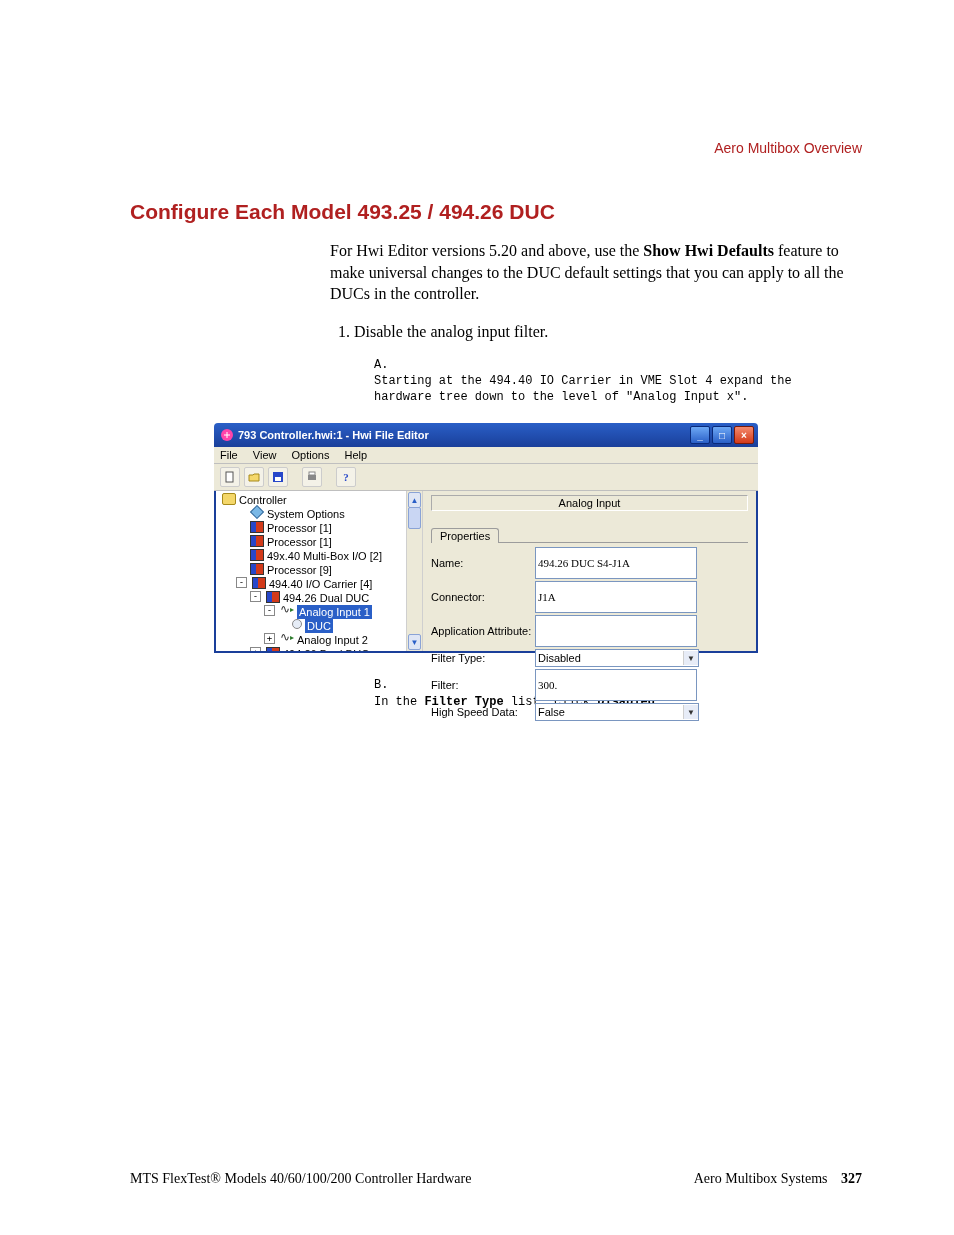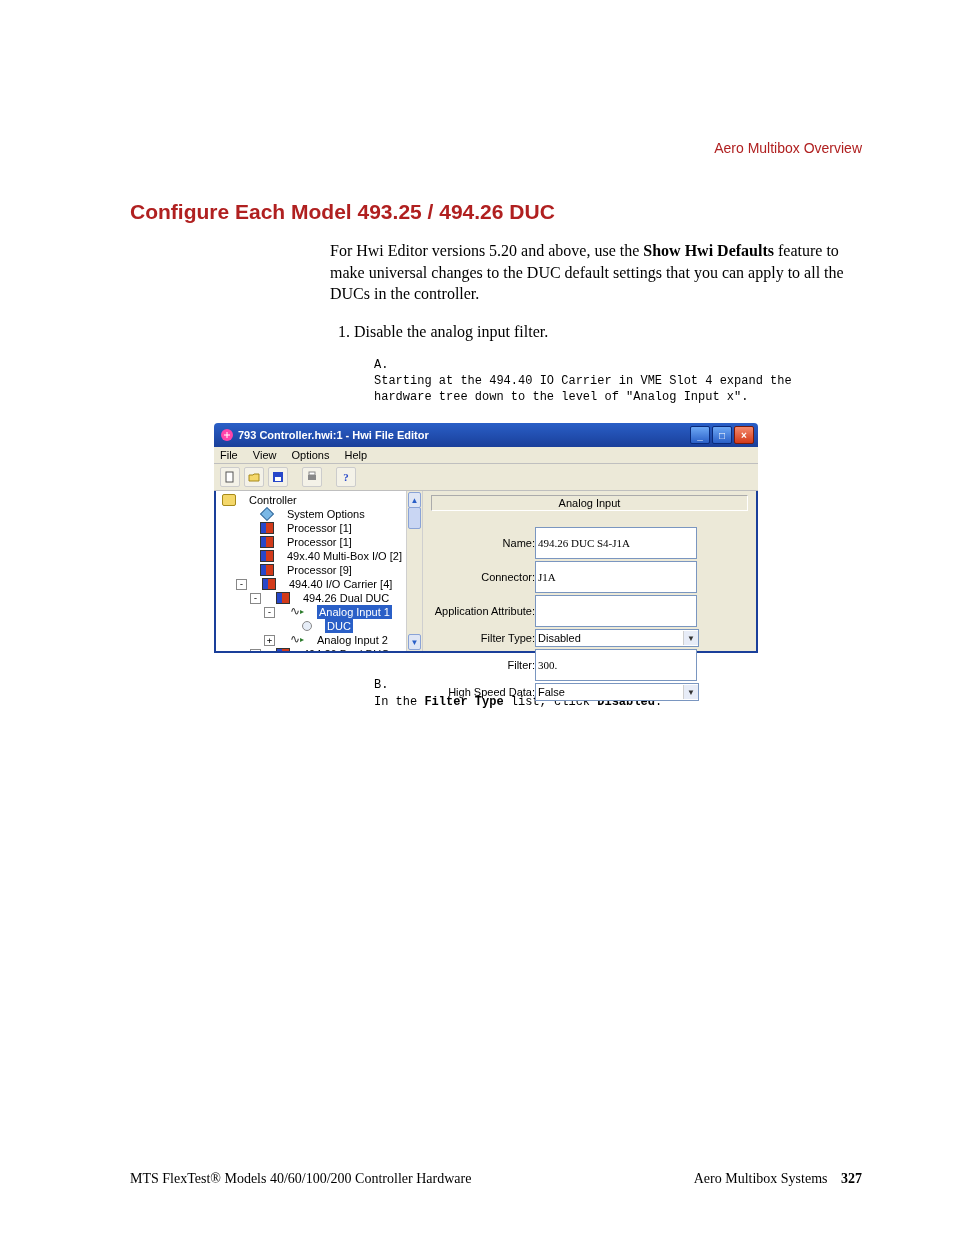--- a/index.html
+++ b/index.html
@@ -160,21 +160,21 @@
   .treepanel .scrollbar .arrowdown {
     position:absolute; left:1px; right:1px; height:14px;
     background:#dfe6f5; border:1px solid #8aa3d6; border-radius:2px;
     display:flex; align-items:center; justify-content:center; font-size:8px; color:#2a5fc7;
   }
   .treepanel .scrollbar .arrowup { top:1px;}
   .treepanel .scrollbar .arrowdown { bottom:1px;}
   .tree ul { list-style:none; margin:0; padding-left:14px;}
   .tree > ul { padding-left:4px;}
   .tree li { white-space:nowrap; line-height:14px; position:relative;}
-  .tree .node { display:flex; align-items:center; gap:13px; padding:0 2px;}
+  .tree .node { display:flex; align-items:flex-start; gap:3px; padding:0 2px;}
   .tree .exp {
     width:9px; height:9px; border:1px solid #888; background:#fff;
     display:inline-flex; align-items:center; justify-content:center;
     font-size:9px; line-height:9px; font-family: monospace; margin-right:2px;
     cursor:default;
   }
   .tree .noexp { width:11px; display:inline-block;}
   .ico { width:12px; height:10px; display:inline-block;}
   .ico.controller { background:#f4d76a; border:1px solid #a78a1a; border-radius:2px;}
   .ico.diamond {
@@ -224,21 +224,21 @@
     position:relative;
     top:1px;
     border-top-left-radius:3px;
     border-top-right-radius:3px;
   }
   .proppanel .tabline {
     border-bottom:1px solid #9c9c9c;
     margin-bottom:4px;
   }
   .proprow { display:flex; align-items:center; margin:2px 0;}
-  .proprow .plabel { width:104px; font-size:11px;text-align:right;}
+  .proprow .plabel { width:104px; font-size:11px;}
   .proprow input[type=text] {
     font-family: Tahoma; font-size:11px;
     width:156px; height:14px;
     border:1px solid #7a96c0;
     padding:8px 2px;
     background:#fff;
   }
   .proprow .combo {
     width:160px; height:16px;
     border:1px solid #7a96c0; background:#fff;
@@ -436,20 +436,23 @@
         </div>
         <div class="scrollbar">
           <div class="arrowup">▲</div>
           <div class="thumb" style="top:16px;"></div>
           <div class="arrowdown">▼</div>
         </div>
       </div>
 
       <div class="proppanel">
         <div class="phead">Analog Input</div>
+        <div class="tabline">
+          <span class="tab">Properties</span>
+        </div>
         <div class="proprow">
           <span class="plabel">Name:</span>
           <input type="text" value="494.26 DUC S4-J1A" style="">
         </div>
         <div class="proprow">
           <span class="plabel">Connector:</span>
           <input type="text" value="J1A" style="">
         </div>
         <div class="proprow">
           <span class="plabel">Application Attribute:</span>

